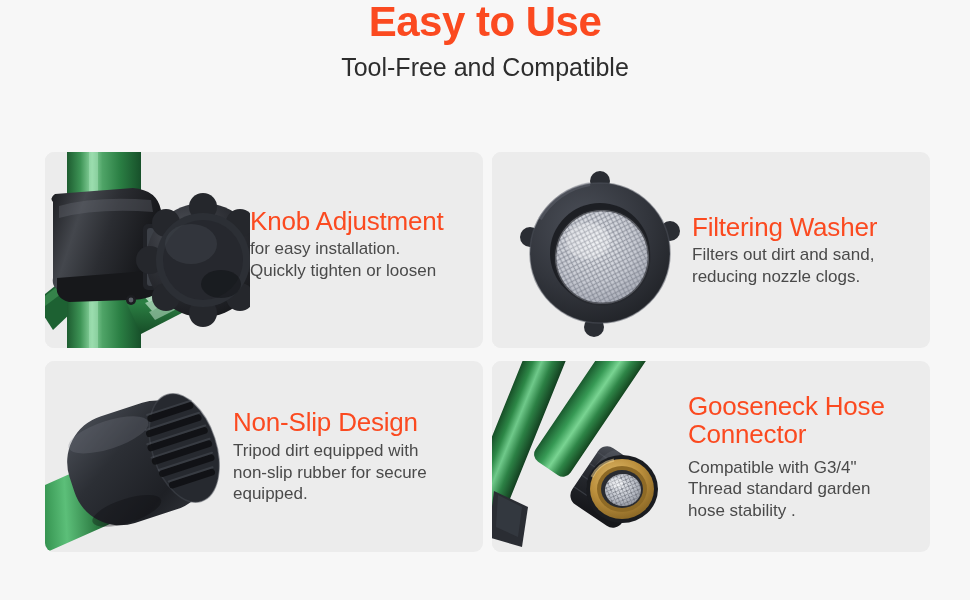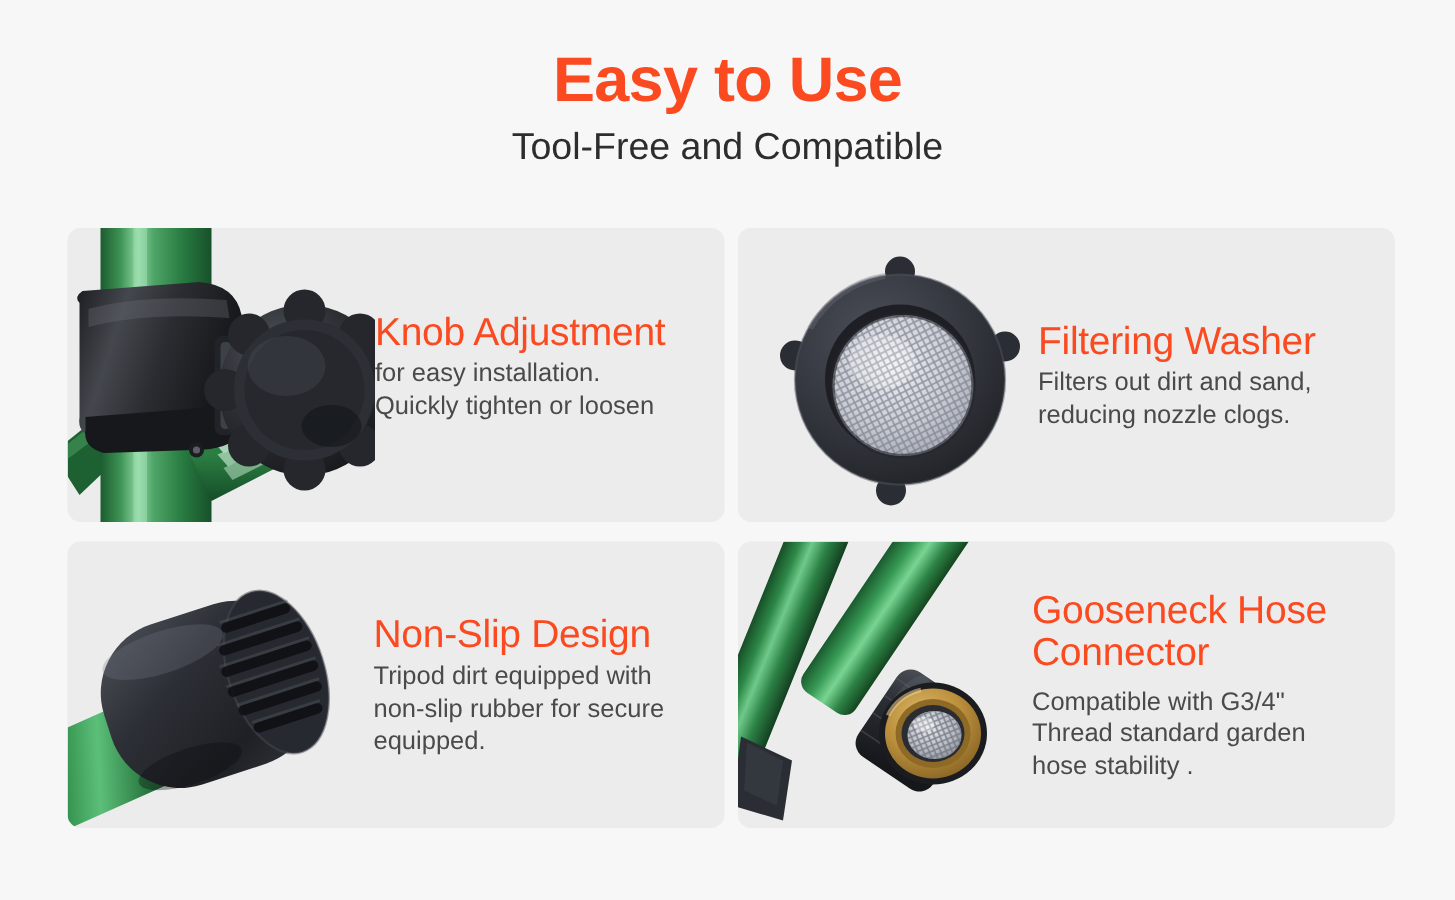--- a/index.html
+++ b/index.html
@@ -23,21 +23,20 @@
   
   .header {
     position: absolute;
     top: 0;
     left: 0;
     width: 970px;
     text-align: center;
   }
   .main-title {
     margin: 0;
-    padding-top: 31px;
     font-size: 42px;
     font-weight: bold;
     letter-spacing: -0.5px;
     color: #fb4a20;
     line-height: 1.05;
   }
   .main-subtitle {
     margin: 0;
     padding-top: 10px;
     font-size: 25px;
@@ -100,21 +99,21 @@
 
   
   .card-1 .card-photo { left: 0;   width: 205px; }
   .card-1 .card-text  { left: 205px; width: 233px; padding-bottom: 12px; }
   .card-1 .card-title { font-size: 26px; }
 
   .card-2 .card-photo { left: 0;   width: 200px; }
   .card-2 .card-text  { left: 200px; width: 238px; padding-right: 6px; }
 
   .card-3 .card-photo { left: 0;   width: 200px; }
-  .card-3 .card-text  { left: 204px; width: 238px; }
+  .card-3 .card-text  { left: 188px; width: 238px; }
 
   .card-4 .card-photo { left: 0;   width: 196px; }
   .card-4 .card-text  { left: 196px; width: 242px; padding-right: 4px; }
   .card-4 .card-title { line-height: 1.1; margin-bottom: 8px; }
 </style>
 </head>
 <body>
 
 <div class="page">
 

